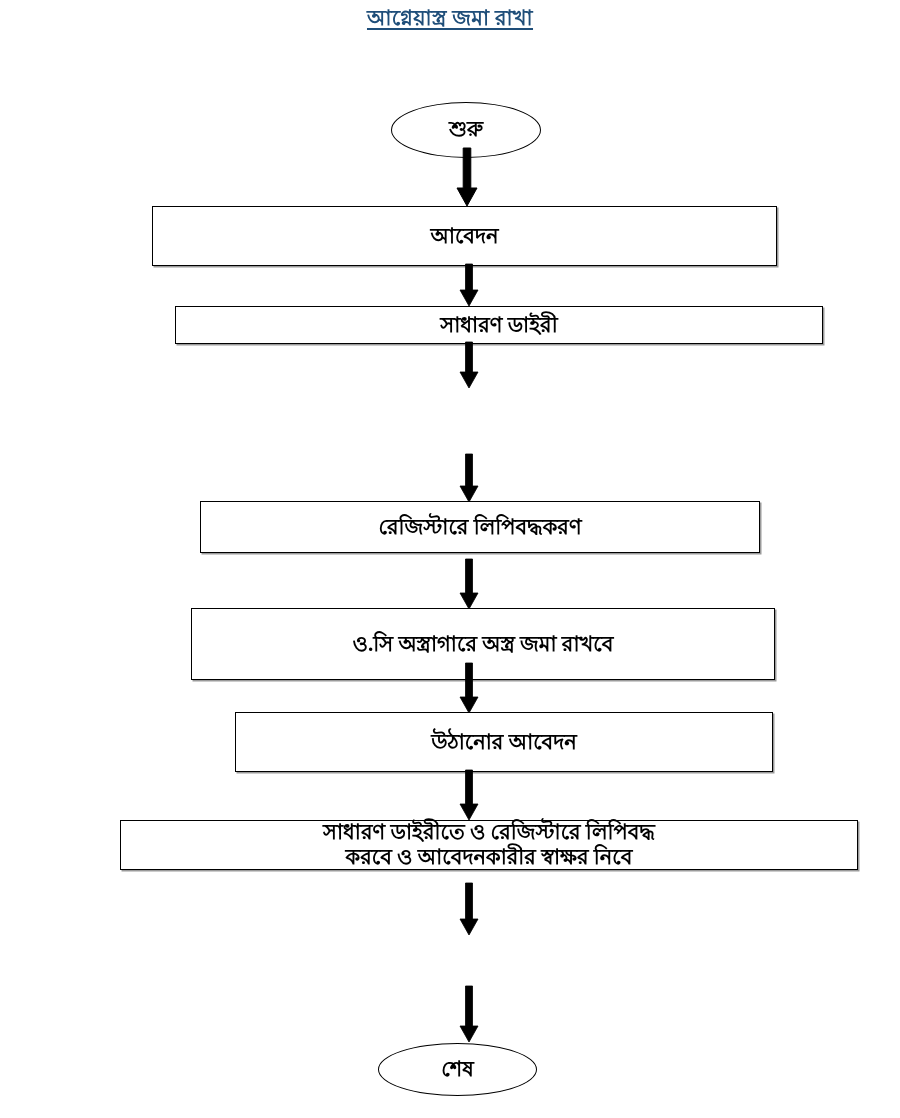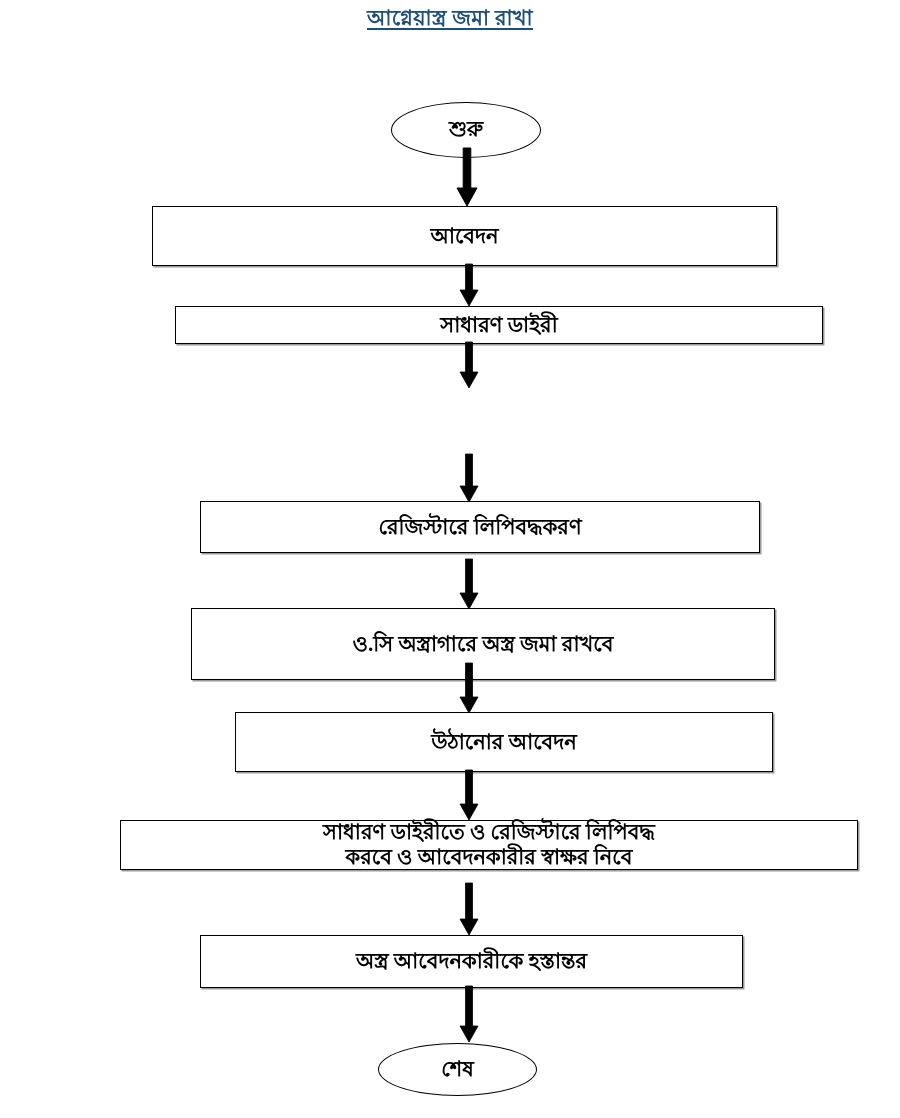--- a/index.html
+++ b/index.html
@@ -167,23 +167,20 @@
     <span class="txt">সাধারণ ডাইরীতে ও রেজিস্টারে লিপিবদ্ধ
 করবে ও আবেদনকারীর স্বাক্ষর নিবে</span>
   </div>
 
   <div class="connector" style="left:459px; top:883px;">
     <svg width="20" height="54" viewBox="0 0 20 54">
       <path d="M6.5,0 L13.5,0 L13.5,36 L19,36 L10,52 L1,36 L6.5,36 Z" fill="#000000" stroke="#000000" stroke-width="0.8"></path>
     </svg>
   </div>
 
-  <div class="node process" style="left:200px; top:935px; width:543px; height:53px;">
-    <span class="txt">অস্ত্র আবেদনকারীকে হস্তান্তর</span>
-  </div>
 
   <div class="connector" style="left:459px; top:986px;">
     <svg width="20" height="58" viewBox="0 0 20 58">
       <path d="M6.5,0 L13.5,0 L13.5,40 L19,40 L10,56 L1,40 L6.5,40 Z" fill="#000000" stroke="#000000" stroke-width="0.8"></path>
     </svg>
   </div>
 
   <div class="node terminator" style="left:378px; top:1043px; width:159px; height:53px;">
     <span class="txt">শেষ</span>
   </div>

